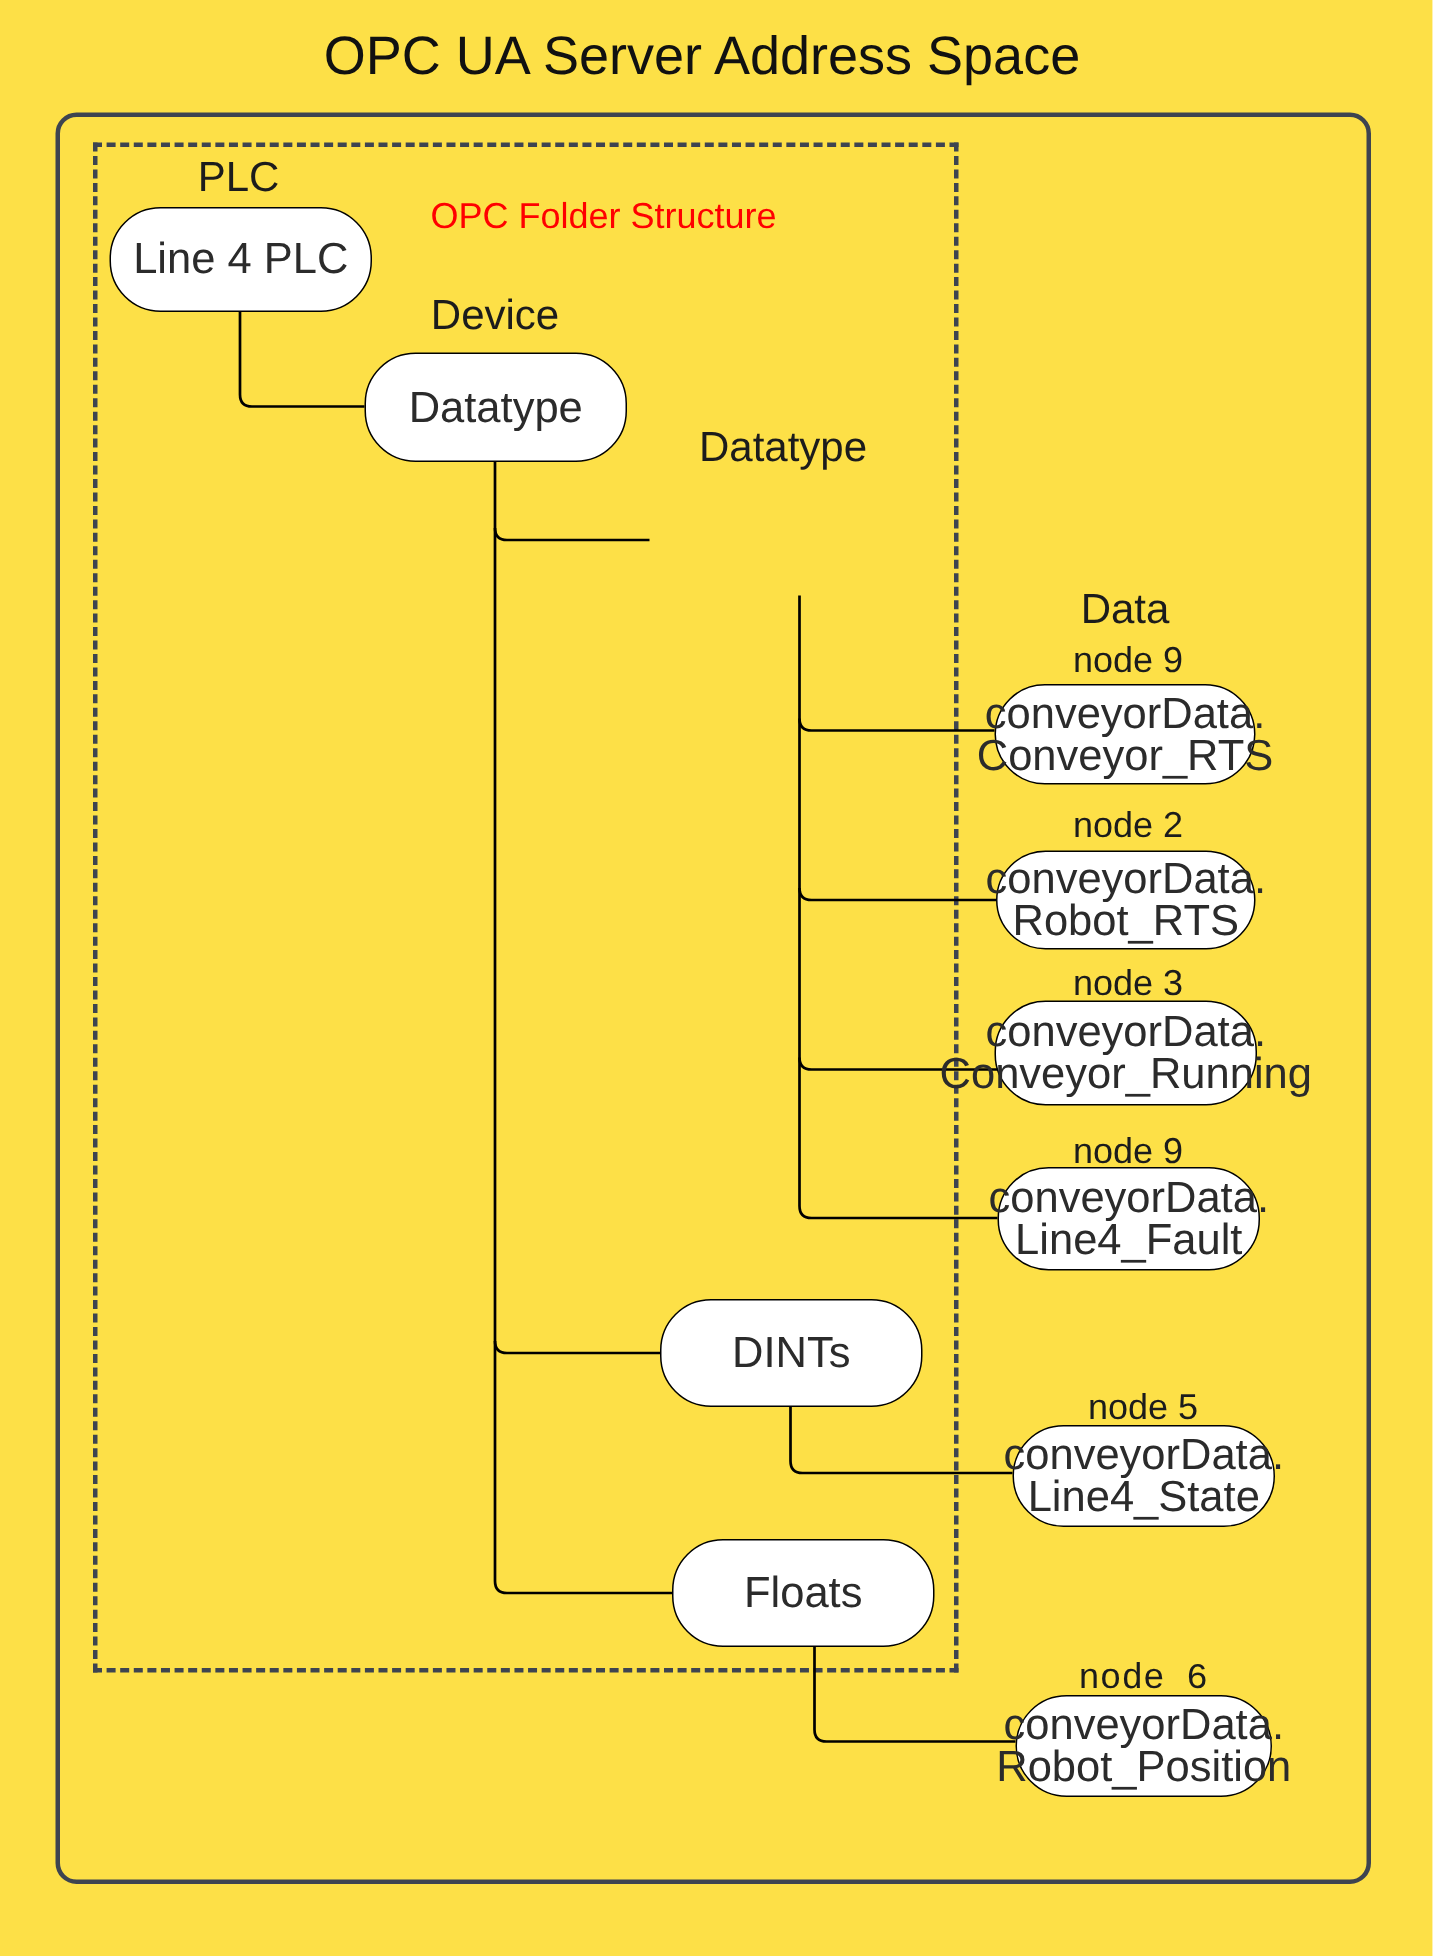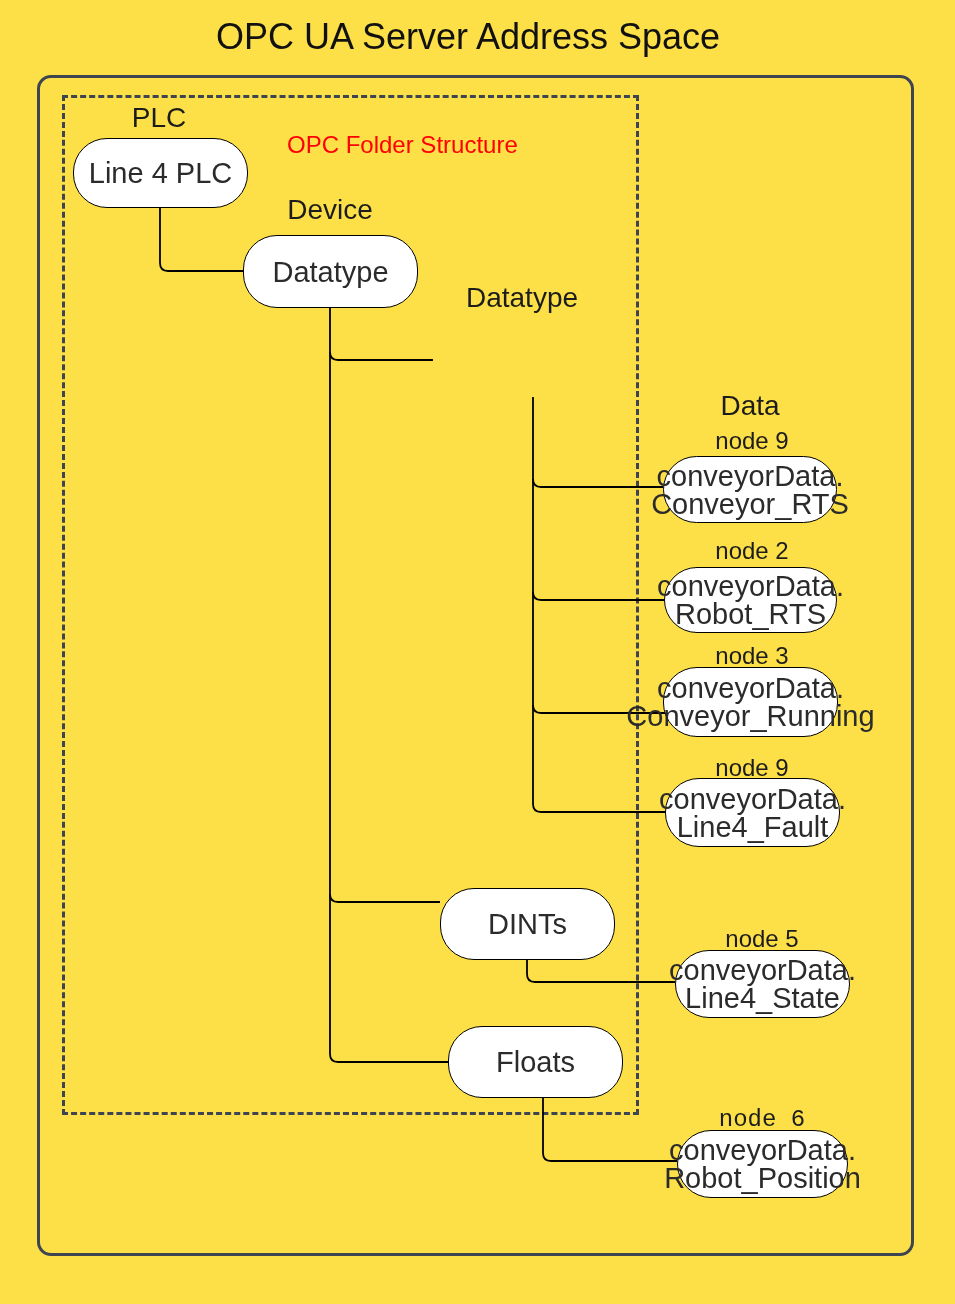--- a/index.html
+++ b/index.html
@@ -74,21 +74,21 @@
     transform: translateX(-50%);
     font-size: 24px;
     white-space: nowrap;
     z-index: 4;
     color: #1c1c1c;
   }
   
   .b-plc      { left: 73px;  top: 138px;  width: 175px; height: 70px; }
   .b-conveyor { left: 243px; top: 235px;  width: 175px; height: 73px; }
   .b-bools    { left: 433px; top: 325px;  width: 174px; height: 72px; }
-  .b-dints    { left: 440px; top: 888px;  width: 175px; height: 72px; }
+  .b-dints    { left: 440px; top: 866px;  width: 175px; height: 72px; }
   .b-floats   { left: 448px; top: 1026px; width: 175px; height: 72px; }
   
   .b-n1 { left: 663px; top: 456px;  width: 174px; height: 67px; }
   .b-n2 { left: 664px; top: 567px;  width: 173px; height: 66px; }
   .b-n3 { left: 663px; top: 667px;  width: 175px; height: 70px; }
   .b-n4 { left: 665px; top: 778px;  width: 175px; height: 69px; }
   .b-n5 { left: 675px; top: 950px;  width: 175px; height: 68px; }
   .b-n6 { left: 677px; top: 1130px; width: 171px; height: 68px; }
   
   .l-plc      { left: 159px; top: 102px; }

